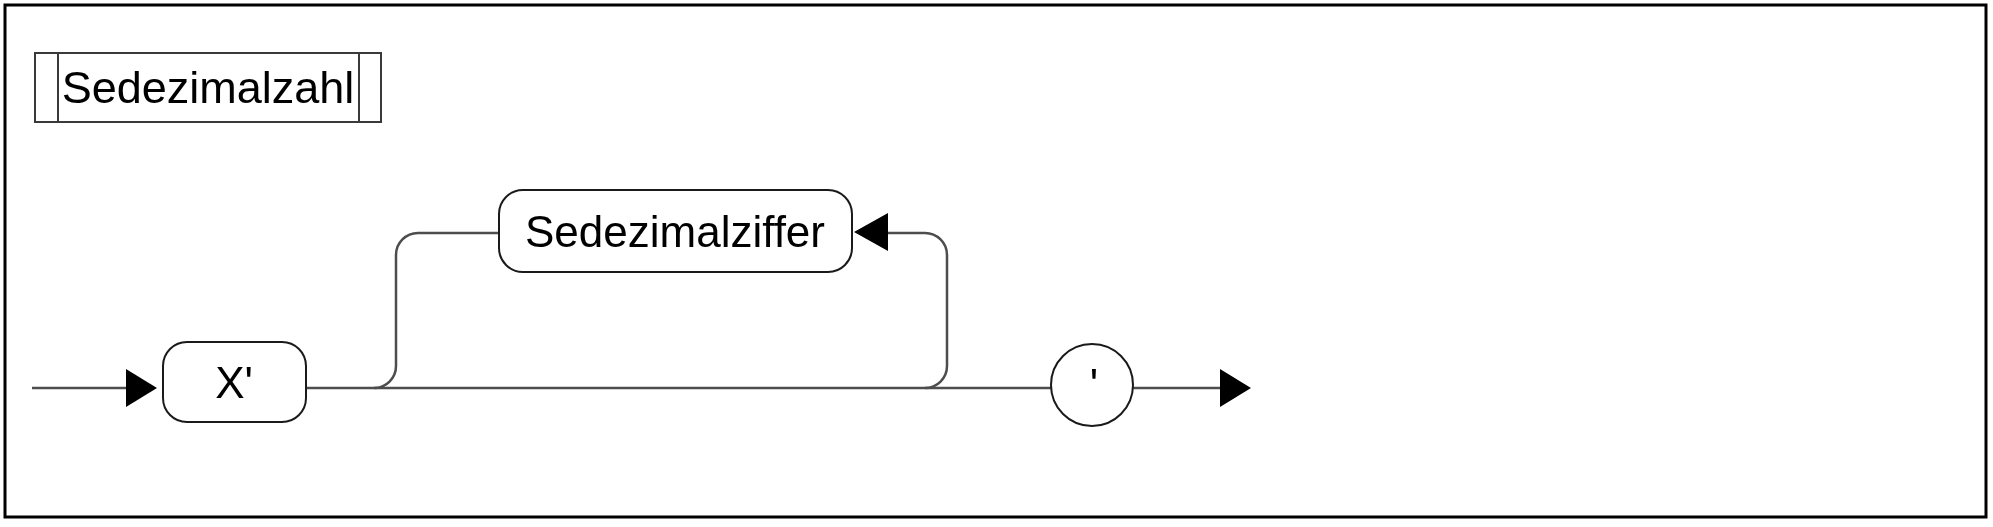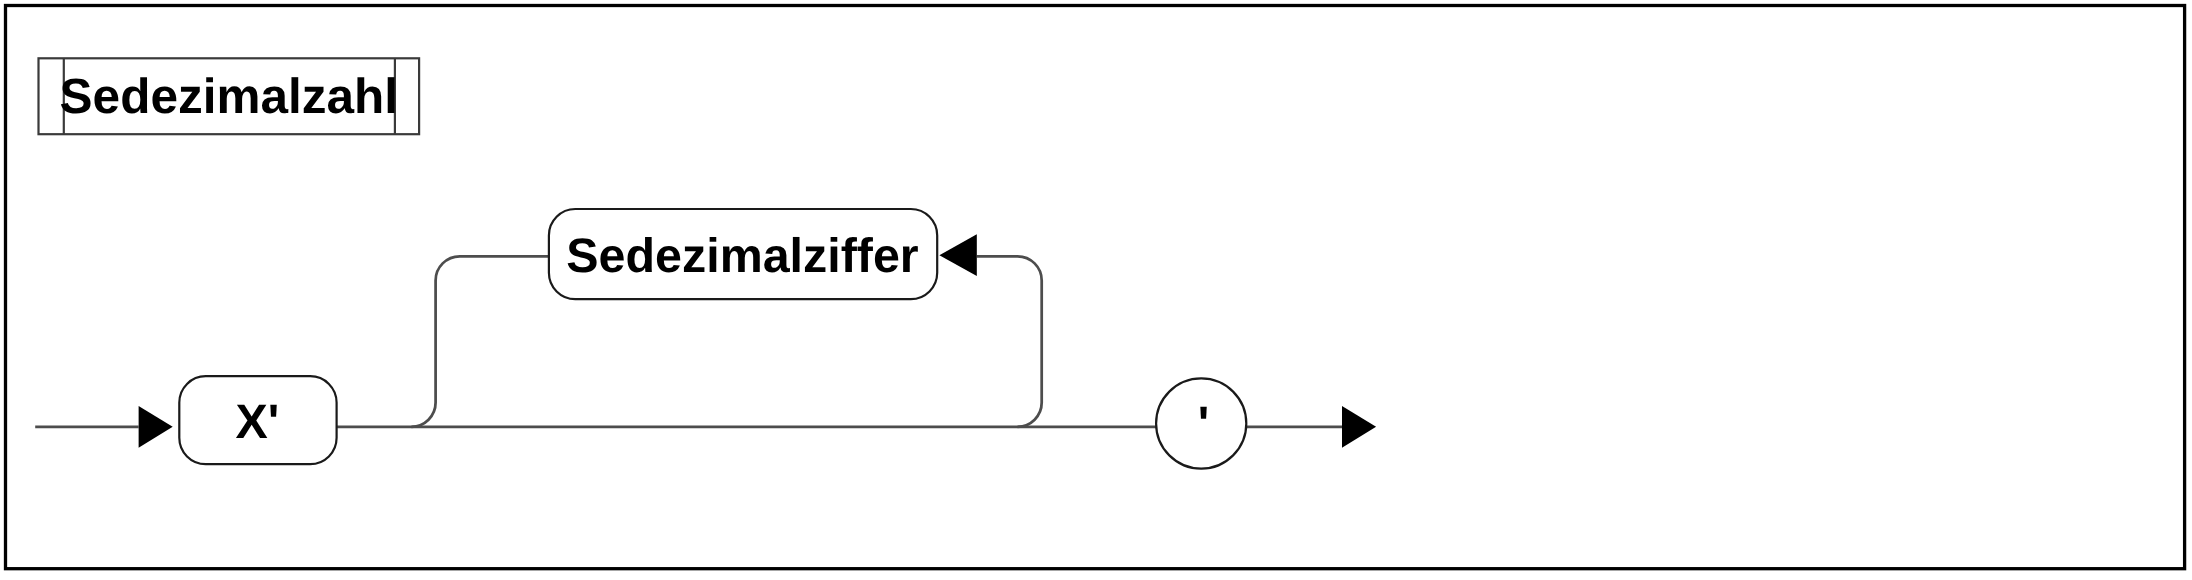--- a/index.html
+++ b/index.html
@@ -6,21 +6,20 @@
     margin: 0;
     padding: 0;
     background: #ffffff;
   }
   .page {
     position: relative;
     width: 1993px;
     height: 527px;
     background: #ffffff;
     font-family: "Liberation Sans", sans-serif;
-    font-weight: bold;
   }
   svg { display: block; }
   .rail {
     fill: none;
     stroke: #4d4d4d;
     stroke-width: 2.5;
   }
   .node-shape {
     fill: #ffffff;
     stroke: #1a1a1a;

